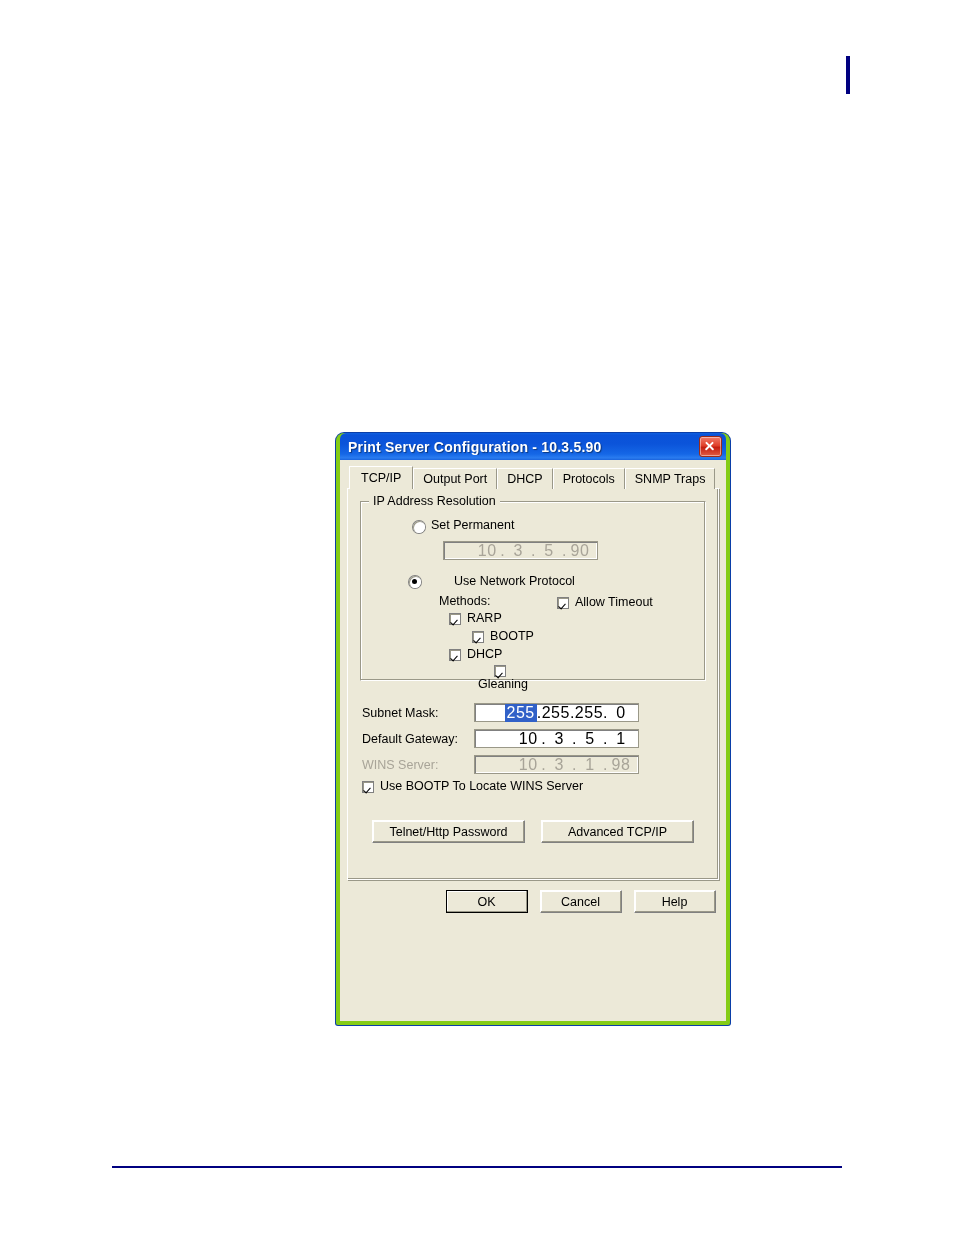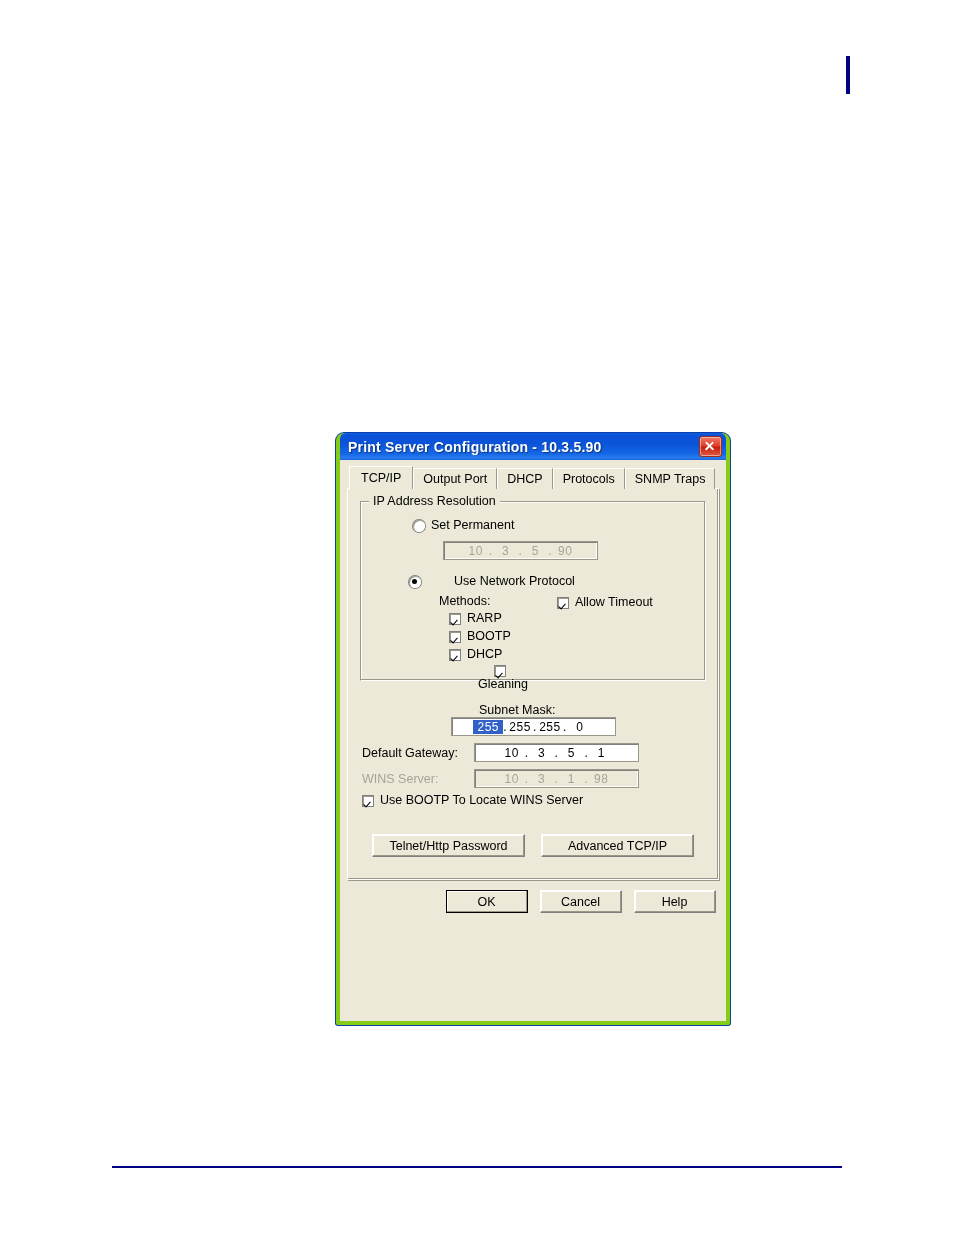--- a/index.html
+++ b/index.html
@@ -216,23 +216,23 @@
   }
 
   
   .ipfield {
     background: #ffffff;
     border: 1px solid #9a9888;
     box-shadow: inset 1px 1px 0 #808080, inset -1px -1px 0 #ffffff;
     height: 19px;
     display: flex;
     align-items: center;
-    justify-content: center;
-    box-sizing: border-box;
-    font-size: 12px;
+    justify-content: flex-end;
+    box-sizing: border-box;
+    font-size: 16px;
     color: #000000;
     padding: 0 4px;
     letter-spacing: .5px;
   }
   .ipfield.disabled {
     background: #ece9d8;
     color: #a8a498;
   }
   .ipfield .octet { min-width: 26px; text-align: center; }
   .ipfield .dot   { color: inherit; }
@@ -328,21 +328,21 @@
       <div class="tab">
         <span>SNMP Traps</span>
       </div>
     </div>
 
     <div class="tabpanel">
 
       <div class="groupbox">
         <div class="groupbox-title">IP Address Resolution</div>
 
-        <div class="radio-row" style="margin-left:42px;margin-top:4px;">
+        <div class="radio-row" style="margin-left:42px;margin-top:4px;align-items:flex-end;">
           <span class="radio"></span>
           <span>Set Permanent</span>
         </div>
 
         <div class="ipfield disabled" style="width:155px;margin-left:72px;margin-top:8px;">
           <span class="octet">10</span>
           <span class="dot">.</span>
           <span class="octet">3</span>
           <span class="dot">.</span>
           <span class="octet">5</span>
@@ -355,21 +355,21 @@
           <span>Use Network Protocol</span>
         </div>
 
         <div style="display:flex;margin-left:68px;margin-top:5px;">
           <div style="width:118px;">
             <div style="font-size:12.5px;">Methods:</div>
             <div class="check-row" style="margin-left:10px;margin-top:3px;">
               <span class="checkbox checked"></span>
               <span>RARP</span>
             </div>
-            <div class="check-row" style="margin-left:10px;margin-top:3px;">
+            <div class="check-row" style="margin-left:10px;margin-top:3px;justify-content:center;">
               <span class="checkbox checked"></span>
               <span>BOOTP</span>
             </div>
             <div class="check-row" style="margin-left:10px;margin-top:3px;">
               <span class="checkbox checked"></span>
               <span>DHCP</span>
             </div>
             <div class="check-row" style="margin-left:10px;margin-top:3px;flex-direction:column;">
               <span class="checkbox checked"></span>
               <span>Gleaning</span>
@@ -377,21 +377,21 @@
           </div>
           <div style="padding-top:1px;">
             <div class="check-row">
               <span class="checkbox checked"></span>
               <span>Allow Timeout</span>
             </div>
           </div>
         </div>
       </div>
 
-      <div class="field-row" style="margin-top:22px;flex-direction:column;">
+      <div class="field-row" style="margin-top:22px;">
         <div class="field-label">Subnet Mask:</div>
         <div class="ipfield">
           <span class="octet selected">255</span>
           <span class="dot">.</span>
           <span class="octet">255</span>
           <span class="dot">.</span>
           <span class="octet">255</span>
           <span class="dot">.</span>
           <span class="octet">0</span>
         </div>

